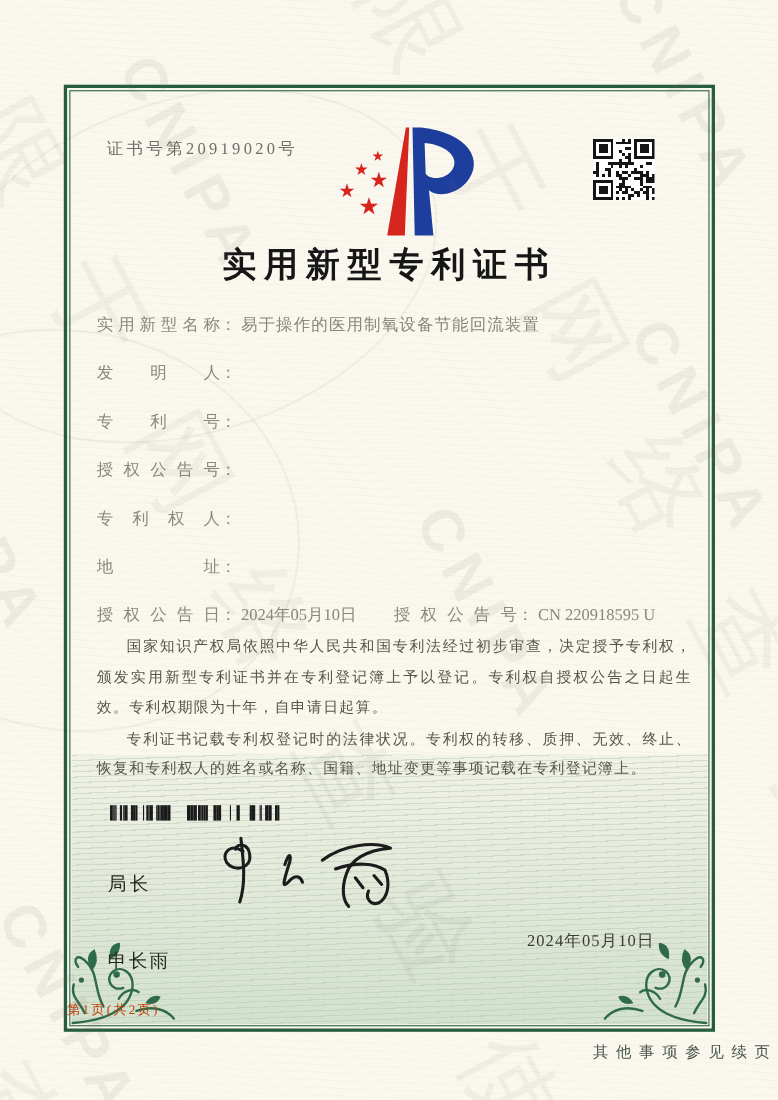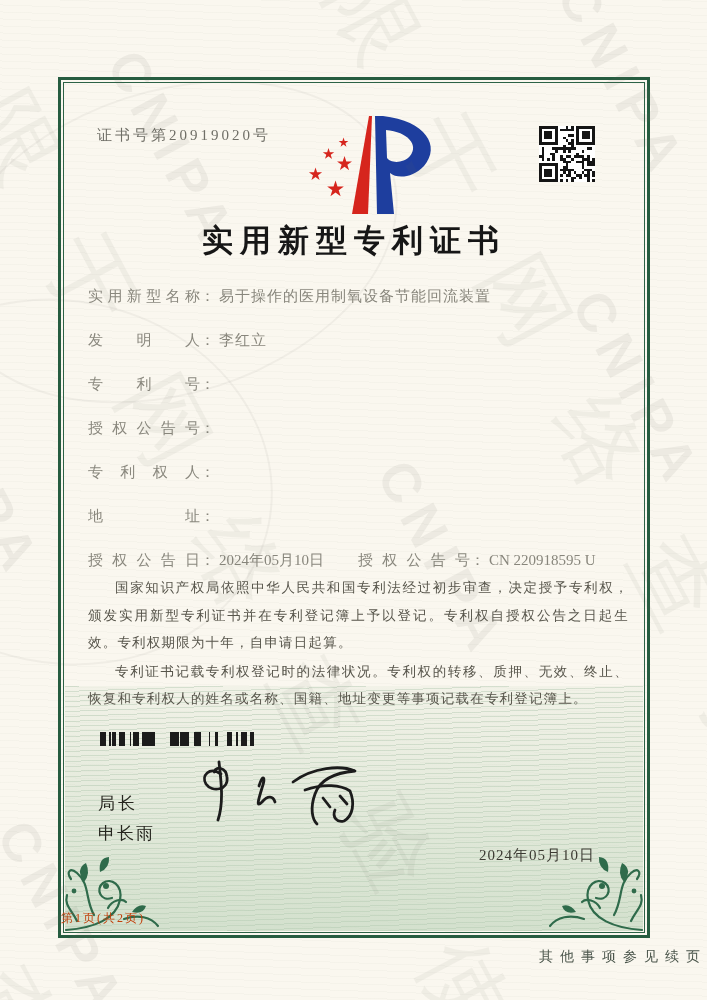--- a/index.html
+++ b/index.html
@@ -46,21 +46,21 @@
 
   
   .body-text{position:absolute;left:27px;top:494px;width:541px;z-index:2;
     font-size:13.5px;line-height:27.5px;color:#57554b;letter-spacing:1.2px;text-align:justify;}
   .body-text p{margin:0 0 1px 0;text-indent:2em;}
 
   
   .barcode{position:absolute;left:37px;top:652px;width:164px;height:14px;z-index:2;font-size:0;}
   .barcode i{display:inline-block;height:14px;}
   .sig-title{position:absolute;left:37px;top:712px;font-size:17px;color:#26261f;letter-spacing:3px;z-index:2;}
-  .sig-name{position:absolute;left:37px;top:742px;font-size:17px;color:#26261f;letter-spacing:2px;z-index:2;}
+  .sig-name{position:absolute;left:37px;top:782px;font-size:17px;color:#26261f;letter-spacing:2px;z-index:2;}
   .sig-script{position:absolute;left:128px;top:678px;z-index:2;}
   .grant-date-bottom{position:absolute;right:52px;top:766px;font-size:15px;color:#3c3b33;letter-spacing:1px;z-index:2;}
   .page-info{position:absolute;left:0;right:0;bottom:8px;text-align:left;font-size:12px;
     color:#c2410c;letter-spacing:2px;z-index:2;}
 
   .continuation{position:absolute;left:0;right:0;top:948px;text-align:right;font-size:14px;
     color:#4a554b;letter-spacing:7px;}
 
   
   .wm-layer{position:absolute;inset:0;z-index:30;pointer-events:none;overflow:hidden;}
@@ -341,21 +341,20 @@
 
     <div class="fields">
       <div class="field-row">
         <span class="flabel">实用新型名称</span>
         <span class="fcolon">：</span>
         <span class="fvalue">易于操作的医用制氧设备节能回流装置</span>
       </div>
       <div class="field-row">
         <span class="flabel">发明人</span>
         <span class="fcolon">：</span>
-        <span class="fvalue">李红立</span>
       </div>
       <div class="field-row">
         <span class="flabel">专利号</span>
         <span class="fcolon">：</span>
       </div>
       <div class="field-row">
         <span class="flabel">授权公告号</span>
         <span class="fcolon">：</span>
       </div>
       <div class="field-row">

